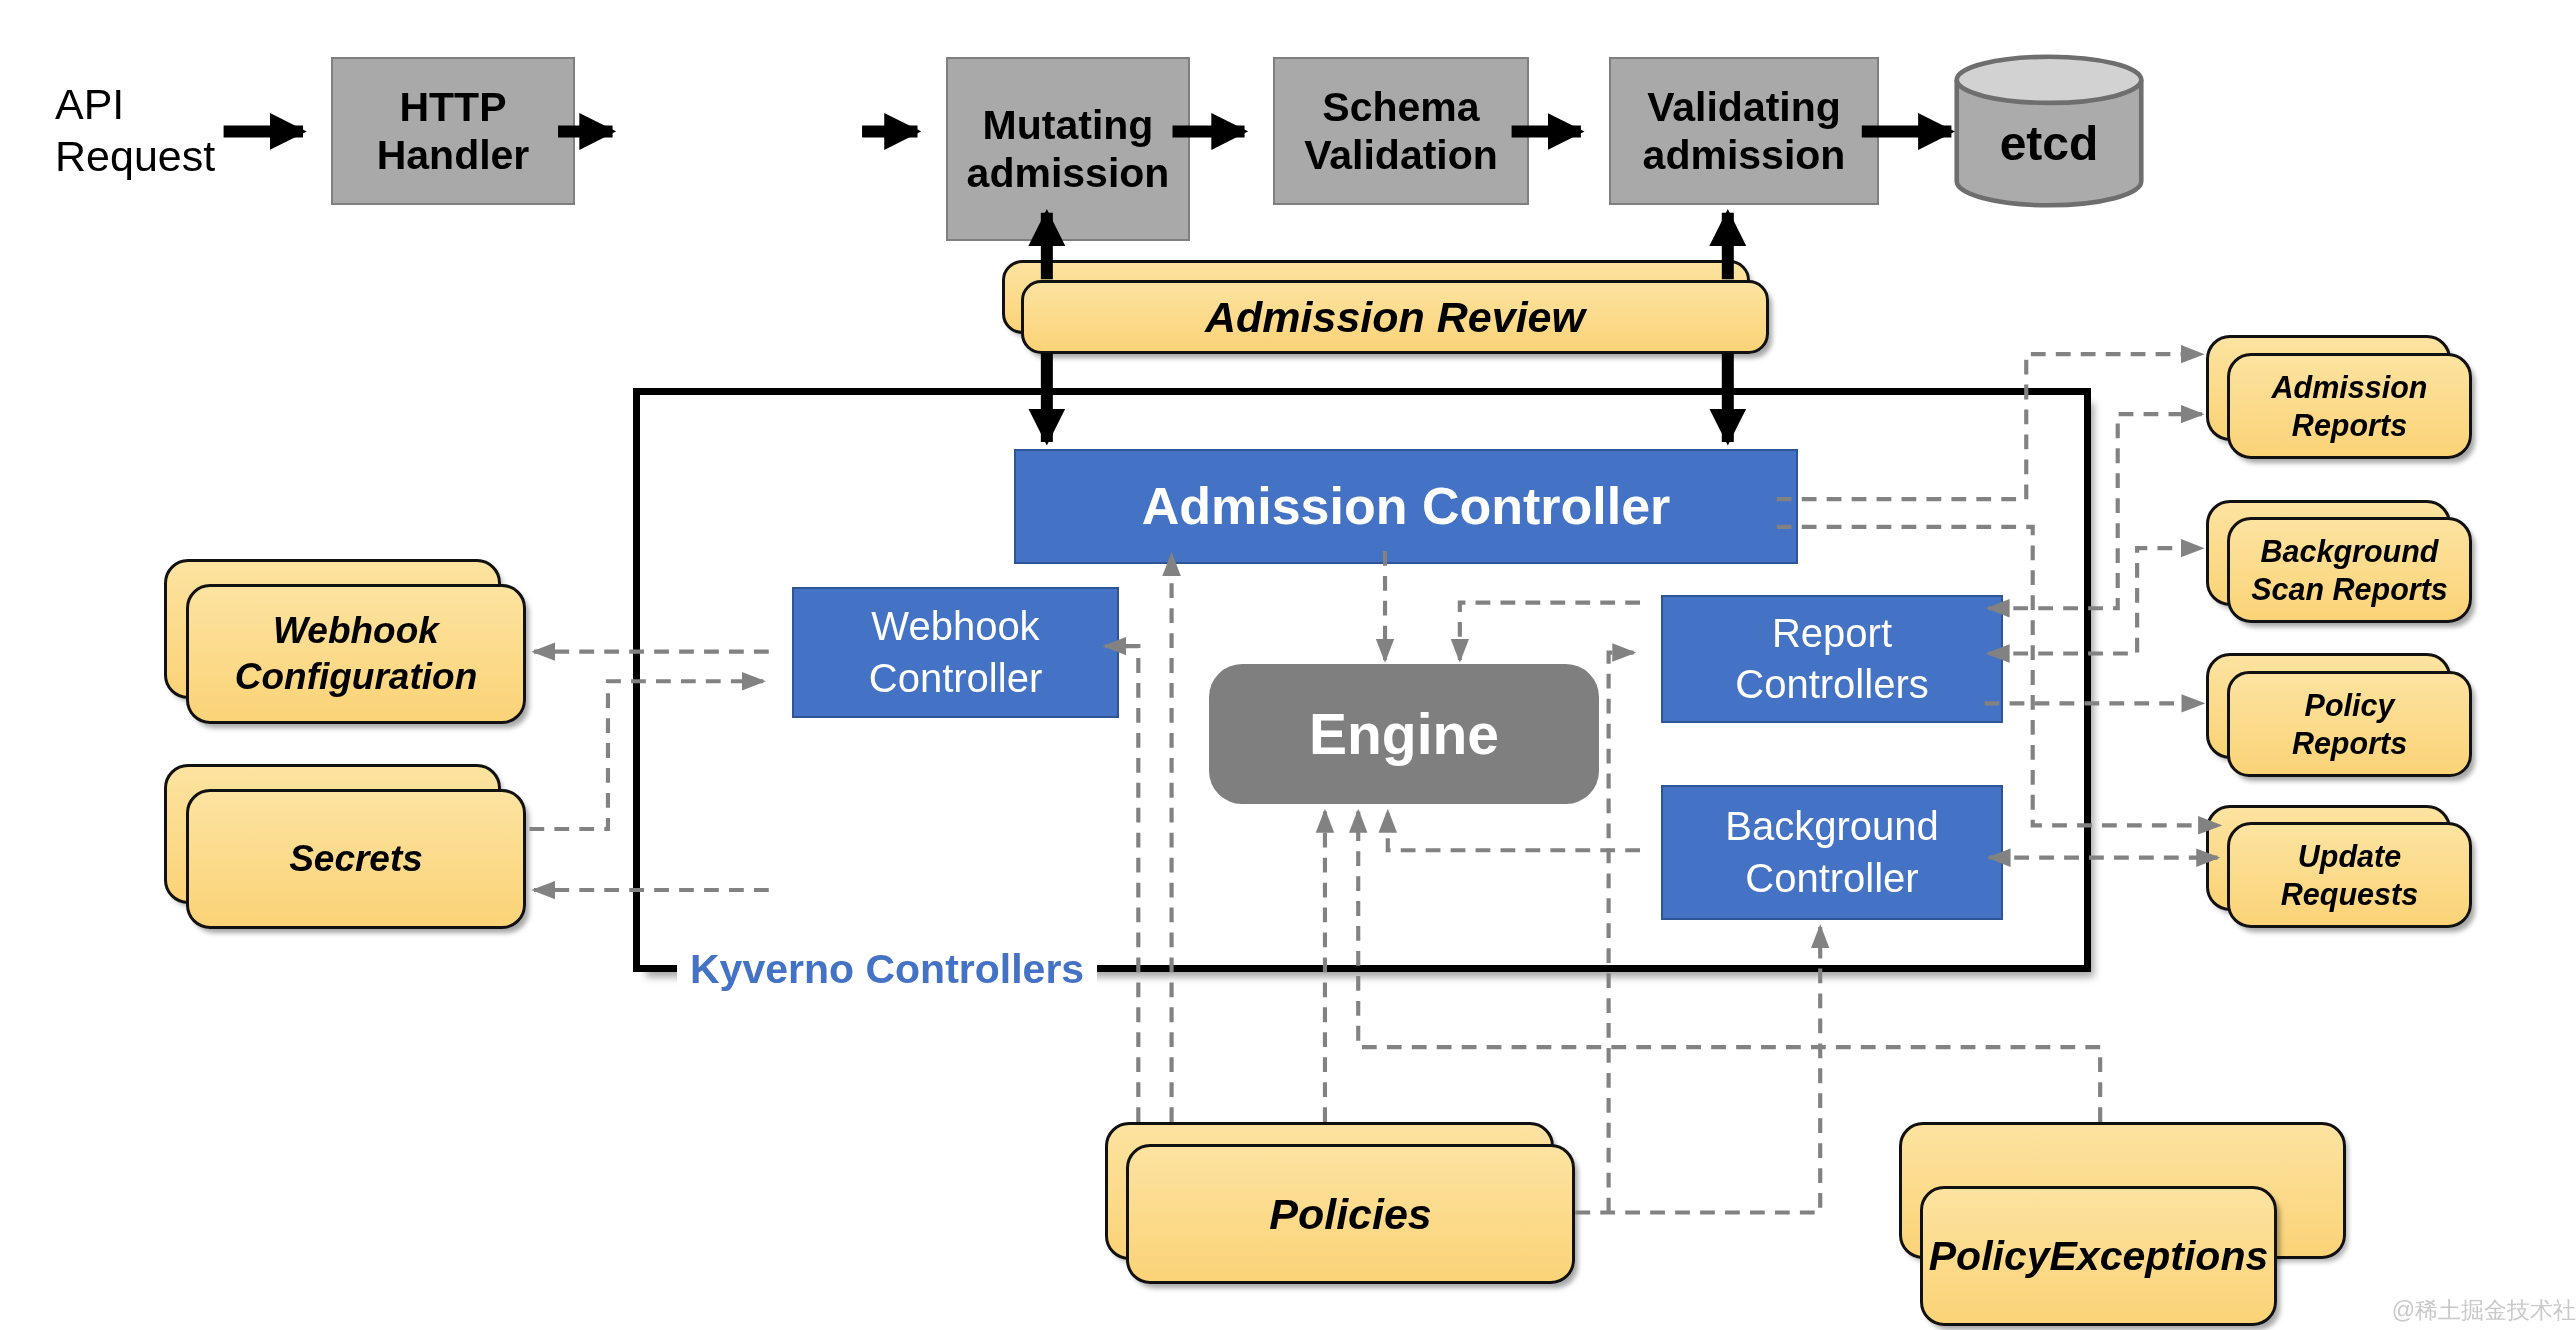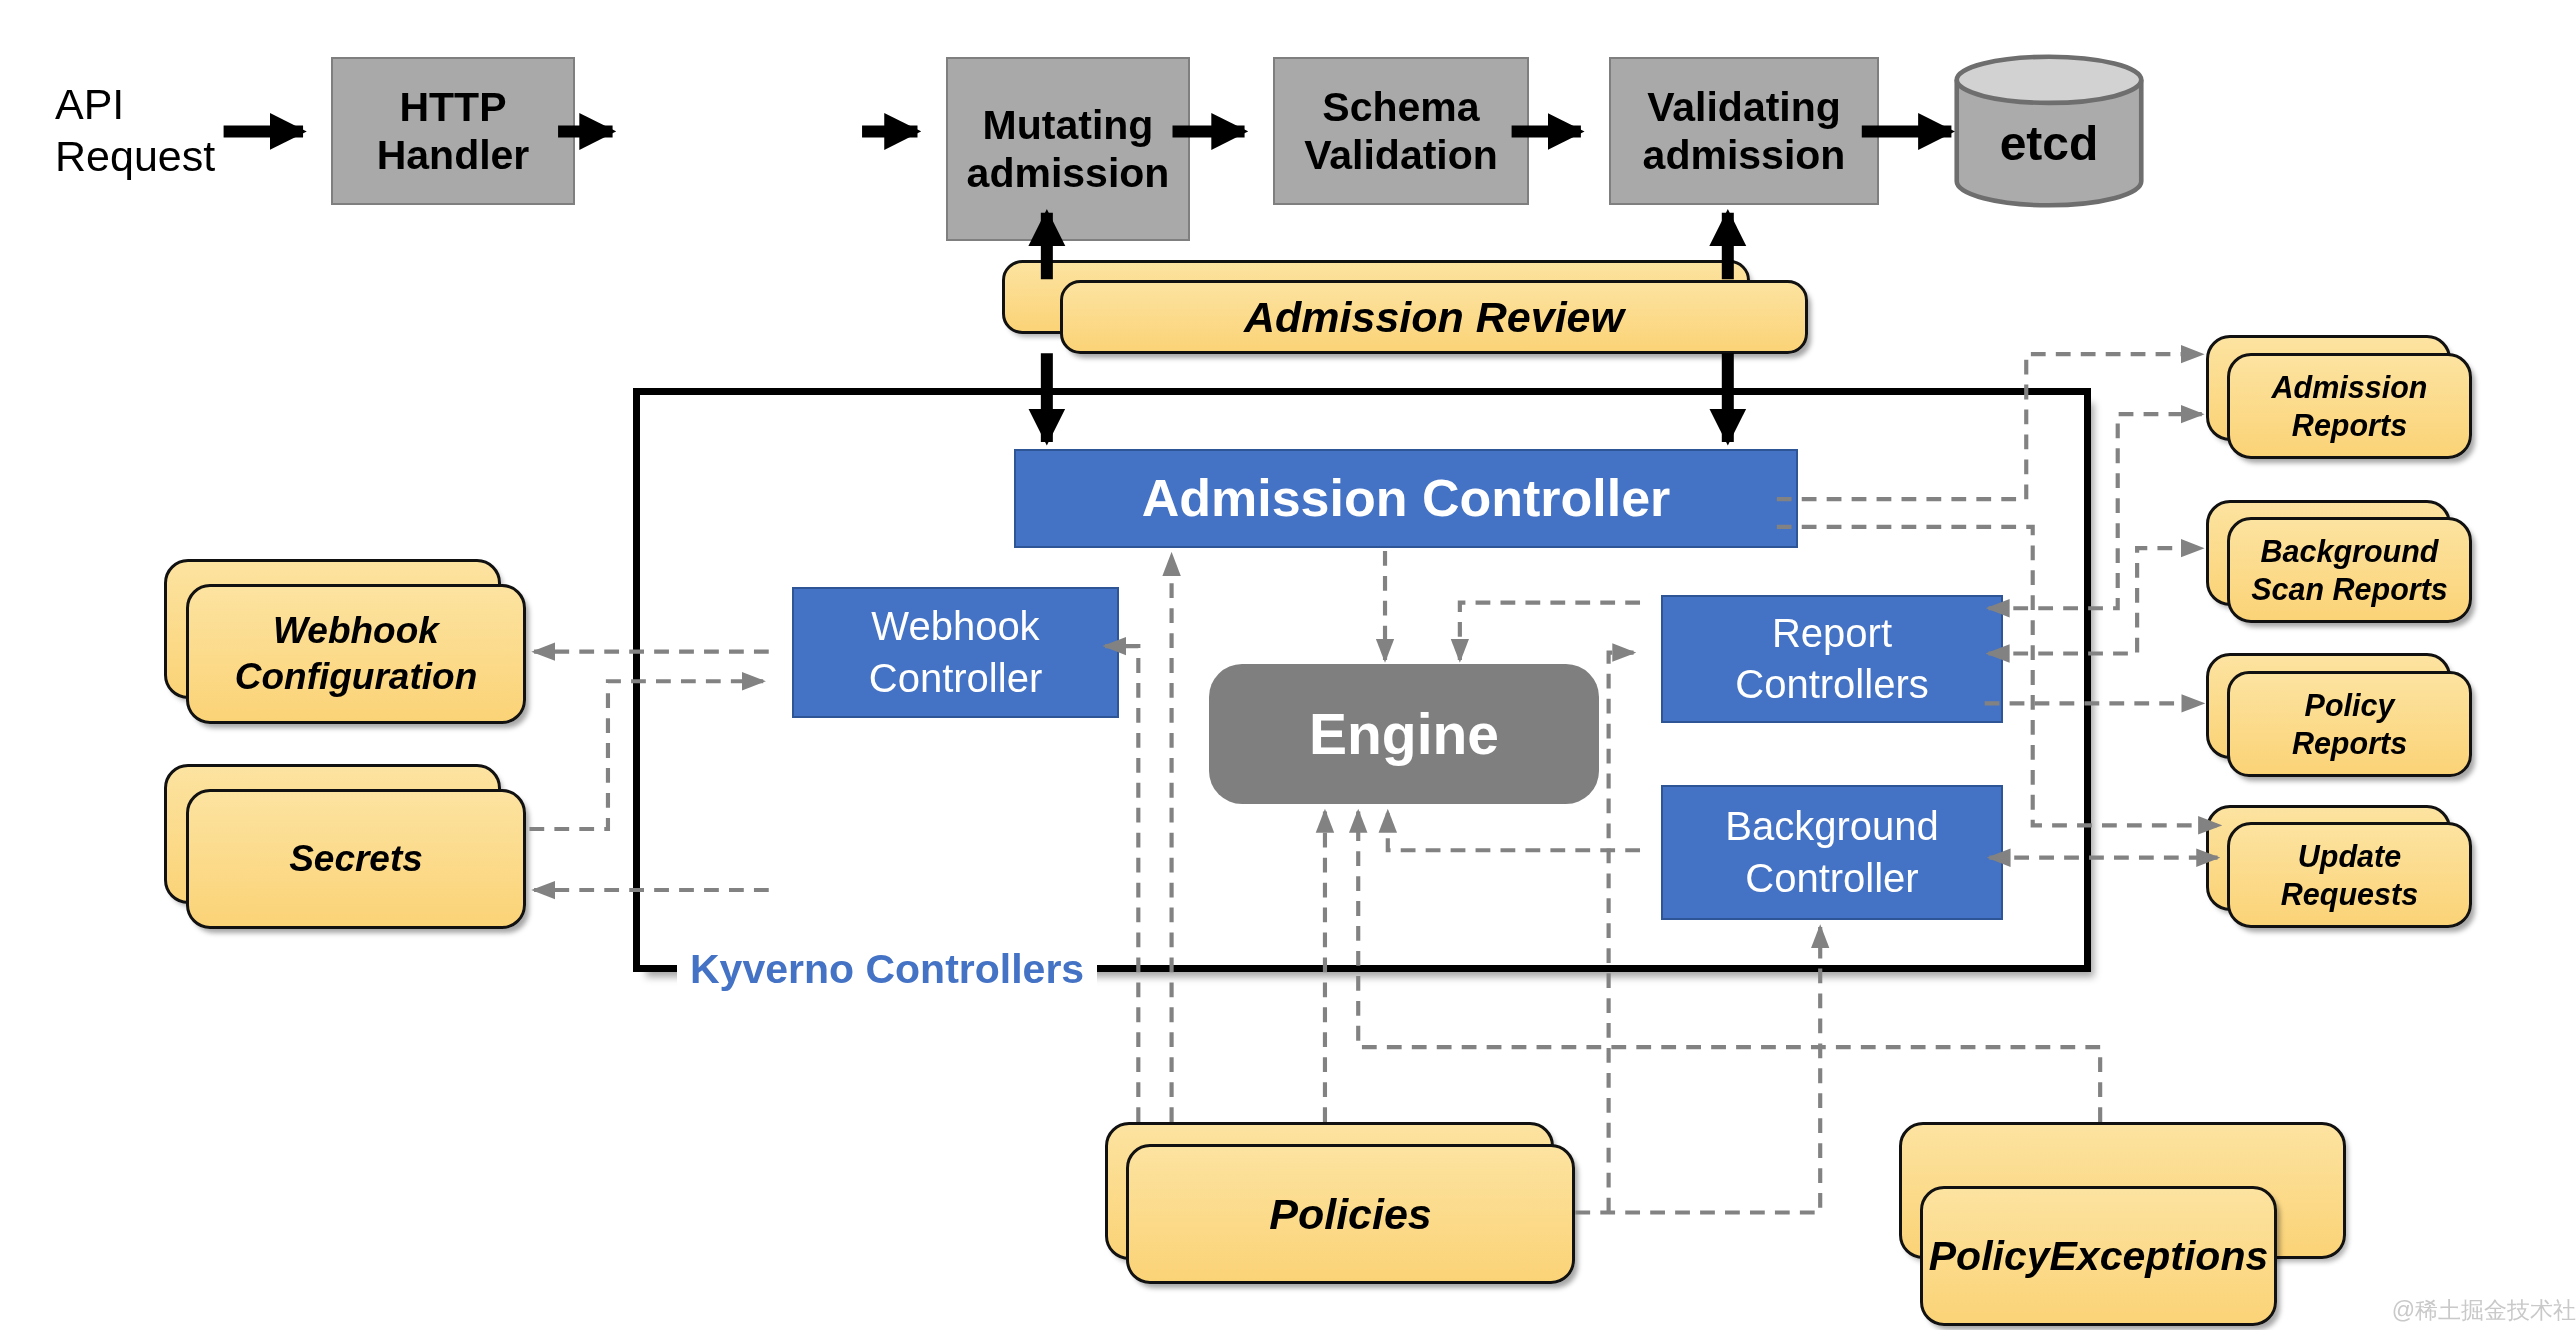--- a/index.html
+++ b/index.html
@@ -34,21 +34,21 @@
   
   .card{position:absolute;border:3.7px solid #111;border-radius:24px;box-sizing:border-box;
         background:linear-gradient(180deg,#FCE3A0 0%,#FBD377 100%);}
   .card.front{display:flex;align-items:center;justify-content:center;text-align:center;
         font-weight:bold;font-style:italic;color:#000;
         box-shadow:4.6px 5.5px 5.5px -1.8px rgba(0,0,0,0.35);}
   .card.back{box-shadow:3.7px 4.6px 5.5px -1.8px rgba(0,0,0,0.3);}
 
   
   #ar-back {left:1002px;top:260px;width:748px;height:74px;border-radius:20.3px;}
-  #ar-front{left:1021px;top:280px;width:748px;height:74px;border-radius:20.3px;font-size:43px;margin-left:39px;}
+  #ar-front{left:1021px;top:280px;width:748px;height:74px;border-radius:20.3px;font-size:43px;}
 
   
   #wcfg-back {left:164px;top:559px;width:337px;height:140px;}
   #wcfg-front{left:186px;top:584px;width:340px;height:140px;font-size:37px;line-height:1.25;}
   #sec-back  {left:164px;top:764px;width:337px;height:140px;}
   #sec-front {left:186px;top:789px;width:340px;height:140px;font-size:37px;}
 
   
   .rstack-back{width:245px;height:106px;}
   .rstack-front{width:245px;height:106px;font-size:30.5px;line-height:1.25;}
@@ -65,21 +65,21 @@
 
   
   #container-box{position:absolute;left:633px;top:388px;width:1458px;height:584px;
         border:7.4px solid #000;box-sizing:border-box;
         box-shadow:8.3px 10.2px 7.4px -4.6px rgba(0,0,0,0.35);}
   #kyv-label{position:absolute;left:677px;top:944px;background:#fff;padding:1.8px 13px;
         color:#4472C4;font-weight:bold;font-size:41px;}
 
   
   .bluebox{background:#4472C4;border:2.8px solid #2E5596;color:#fff;font-size:40px;line-height:1.28;}
-  #n-ac    {left:993px;top:449px;width:784px;height:99px;font-size:52px;font-weight:bold;}
+  #n-ac    {left:993px;top:449px;width:784px;height:115px;font-size:52px;font-weight:bold;}
   #n-wc    {left:771px; top:587px;width:327px;height:131px;}
   #n-cert  {left:771px; top:781px;width:327px;height:140px;}
   #n-rc    {left:1640px;top:595px;width:342px;height:128px;}
   #n-bc    {left:1640px;top:785px;width:342px;height:135px;}
 
   
   #n-engine{left:1188px;top:664px;width:390px;height:140px;background:#7F7F7F;
         border-radius:33px;color:#fff;font-weight:bold;font-size:57px;border:none;}
 
   

